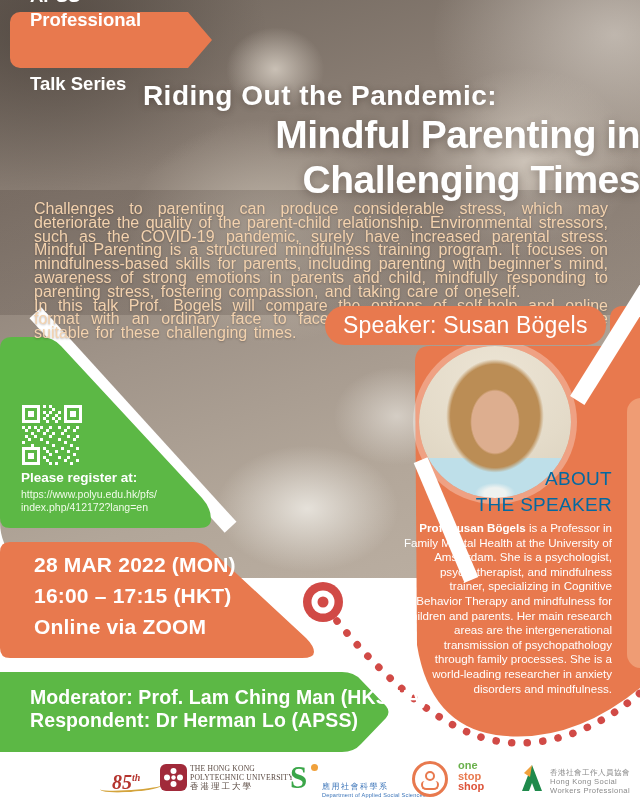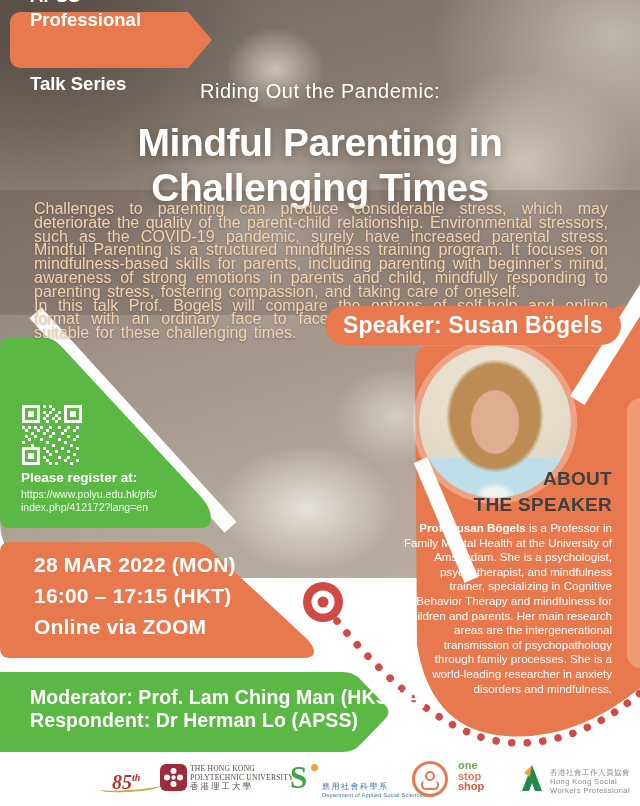--- a/index.html
+++ b/index.html
@@ -31,33 +31,33 @@
 
   
   .badge{position:absolute;left:10px;top:12px;width:178px;height:56px;background:var(--orange);
     border-radius:10px 0 0 10px;z-index:4;display:flex;flex-direction:column;justify-content:center;
     padding-left:20px;color:#fff;font-weight:bold;font-size:18.5px;line-height:24px;gap:40px;}
   .badge-point{position:absolute;left:188px;top:12px;width:0;height:0;z-index:4;
     border-top:28px solid transparent;border-bottom:28px solid transparent;border-left:24px solid var(--orange);}
 
   
   .title-pre{position:absolute;left:0;top:80px;width:100%;text-align:center;color:#fff;z-index:4;
-    font-size:20px;font-weight:400;letter-spacing:.5px;text-shadow:0 1px 6px rgba(55,42,36,.4);}
-  .title-main{position:absolute;left:0;top:112px;width:100%;text-align:center;color:#fff;z-index:4;
-    font-size:39px;line-height:45px;font-weight:800;letter-spacing:-.5px;text-shadow:0 2px 8px rgba(55,42,36,.4);margin-top:8px;}
+    font-size:28px;font-weight:700;letter-spacing:.5px;text-shadow:0 1px 6px rgba(55,42,36,.4);}
+  .title-main{position:absolute;left:0;top:112px;width:100%;text-align:right;color:#fff;z-index:4;
+    font-size:39px;line-height:45px;font-weight:800;letter-spacing:-.5px;text-shadow:0 2px 8px rgba(55,42,36,.4);}
 
   
   .intro{position:absolute;left:34px;top:202px;width:574px;z-index:4;color:var(--peach);
     font-size:16px;line-height:13.8px;text-align:justify;word-spacing:2px;
     text-shadow:0 1px 2px rgba(55,42,36,.35);}
 
   
   .pill{position:absolute;left:325px;top:306px;height:39px;z-index:6;background:var(--orange);
     border-radius:20px;display:flex;align-items:center;padding:16px 18px;color:#fff;
-    font-size:23px;font-weight:700;letter-spacing:.2px;}
+    font-size:23px;font-weight:400;letter-spacing:.2px;}
 
   
   .qr{position:absolute;left:21px;top:404px;z-index:4;}
   .reg-label{position:absolute;left:21px;top:470px;z-index:4;color:#fff;font-weight:bold;font-size:13.5px;}
   .reg-url{position:absolute;left:21px;top:488px;z-index:4;color:#f0fbe9;font-size:10.5px;line-height:13px;}
 
   
   .event{position:absolute;left:34px;top:549px;z-index:4;color:#fff;font-weight:800;
     font-size:21px;line-height:31px;letter-spacing:.2px;}
 
@@ -66,22 +66,22 @@
     box-shadow:0 0 0 6px rgba(255,255,255,.30);overflow:hidden;
     background-image:
       radial-gradient(ellipse 27px 14px at 50% 97%, #eef2f0 40%, rgba(238,242,240,0) 75%),
       radial-gradient(ellipse 40px 53px at 50% 50%, #ddae8f 0%, #ddae8f 58%, rgba(221,174,143,0) 62%),
       radial-gradient(ellipse 74px 86px at 50% 46%, #bb8d55 0%, #bb8d55 60%, rgba(187,141,85,0) 66%),
       linear-gradient(rgba(0,0,0,0) 74%, #bedfe9 74%),
       radial-gradient(ellipse 120px 110px at 50% 20%, #ece4d4 0%, #e4dbc9 70%, #dfd5c2 100%);
   }
 
   
-  .about-h{position:absolute;right:28px;top:466px;z-index:6;text-align:right;color:#404040;
-    font-weight:700;font-size:19px;line-height:26px;letter-spacing:.3px;}
+  .about-h{position:absolute;right:28px;top:466px;z-index:6;text-align:right;color:#0369a1;
+    font-weight:400;font-size:19px;line-height:26px;letter-spacing:.3px;}
   .about-b{position:absolute;left:402px;right:28px;top:521px;z-index:6;text-align:right;color:#fff;
     font-size:11.6px;line-height:14.6px;}
   .about-b b{font-weight:800;}
 
   
   .mod{position:absolute;left:30px;top:686px;z-index:4;color:#fff;font-weight:800;
     font-size:19.5px;line-height:23px;letter-spacing:.1px;}
 
   
   .footer{position:absolute;left:0;top:752px;width:640px;height:54px;background:#fff;z-index:4;}

